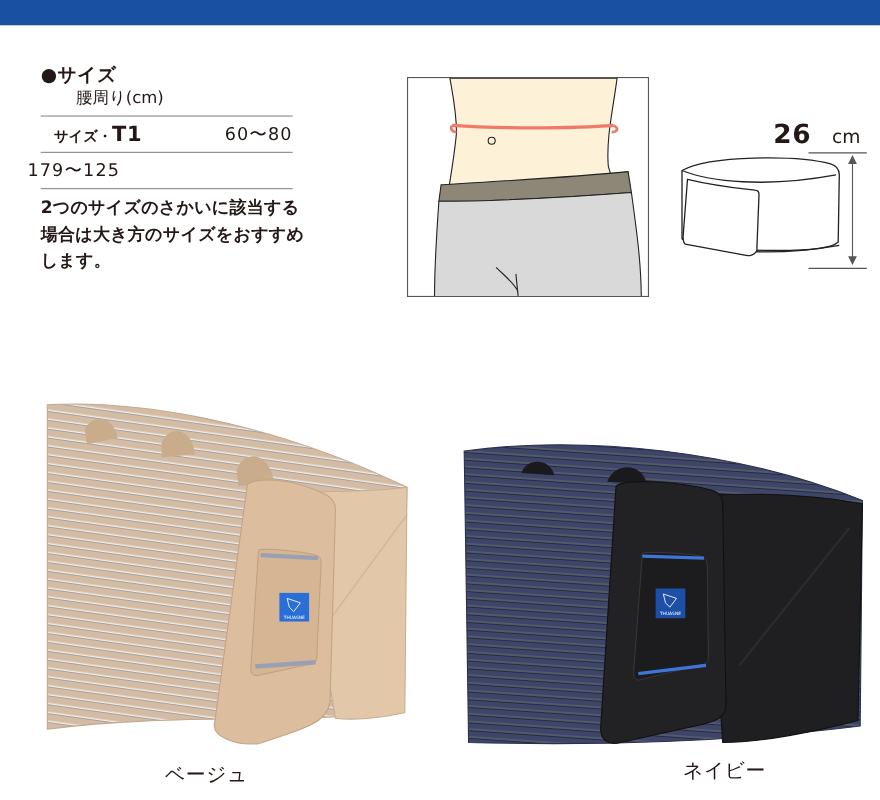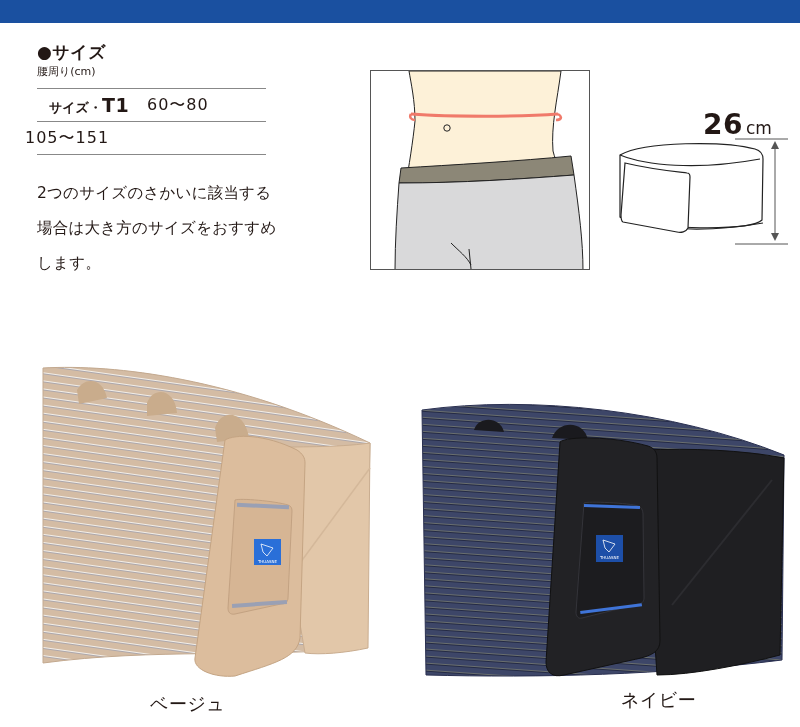--- a/index.html
+++ b/index.html
@@ -2,38 +2,38 @@
 <html><head>
 <meta charset="utf-8">
 <style>
   * { box-sizing: border-box; margin: 0; padding: 0; }
   html, body { width: 800px; height: 727px; background: #ffffff; overflow: hidden; }
   body { position: relative; font-family: "DejaVu Sans", "Liberation Sans", sans-serif; color: #231815; }
 
   .top-bar { position: absolute; left: 0; top: 0; width: 800px; height: 23px; background: #1a50a0; }
 
   
-  .size-section { position: absolute; left: 37px; top: 42px; width: 230px; }
+  .size-section { position: absolute; left: 37px; top: 59px; width: 230px; }
   .size-title { font-size: 17px; font-weight: bold; letter-spacing: 0.5px; line-height: 20px; }
-  .size-subtitle { font-size: 11px; line-height: 18px; margin-top: 1px; }
+  .size-subtitle { font-size: 15px; line-height: 18px; margin-top: 1px; margin-left: 32px; }
   .size-table { margin-top: 7px; width: 229px; border-top: 1px solid #888; }
-  .size-row { display: flex; align-items: center; height: 33px; border-bottom: 1px solid #888; }
+  .size-row { display: flex; align-items: center; height: 33px; border-bottom: 1px solid #888; justify-content: space-between; }
   .size-label { width: 110px; padding-left: 12px; font-size: 13px; font-weight: bold; white-space: nowrap; }
   .size-label .code { font-size: 19px; letter-spacing: 0.5px; }
   .size-range { font-size: 16px; letter-spacing: 1px; white-space: nowrap; }
-  .size-note { margin-top: 21px; width: 240px; font-size: 15.5px; line-height: 35px; letter-spacing: 0.2px; }
+  .size-note { margin-top: 5px; width: 240px; font-size: 15.5px; line-height: 24px; letter-spacing: 0.2px; font-weight: bold; }
 
   
   .body-illus { position: absolute; left: 370px; top: 70px; width: 220px; height: 200px; border: 1px solid #555; background: #fff; overflow: hidden; }
 
   
   .belt-dim { position: absolute; left: 605px; top: 105px; width: 195px; height: 140px; }
   .dim-text { position: absolute; left: 98px; top: 3px; white-space: nowrap; }
-  .dim-num { font-size: 28px; font-weight: bold; letter-spacing: 0.5px; }
-  .dim-unit { font-size: 17px; margin-left: 3px; }
+  .dim-num { font-size: 24px; font-weight: bold; letter-spacing: 0.5px; }
+  .dim-unit { font-size: 17px; margin-left: 19px; }
 
   
   .product { position: absolute; }
   .product-beige { left: 35px; top: 358px; width: 345px; height: 325px; }
   .product-navy { left: 412px; top: 390px; width: 385px; height: 295px; }
   .caption { position: absolute; top: 692px; font-size: 18px; letter-spacing: 0.5px; white-space: nowrap; }
   .caption-beige { left: 150px; }
   .caption-navy { left: 621px; top: 688px; }
 </style>
 </head>
@@ -43,21 +43,21 @@
 
 <div class="size-section">
   <div class="size-title">●サイズ</div>
   <div class="size-subtitle">腰周り(cm)</div>
   <div class="size-table">
     <div class="size-row">
       <div class="size-label"><span>サイズ・</span><span class="code">T1</span></div>
       <div class="size-range">60〜80</div>
     </div>
     <div class="size-row">
-      <div class="size-range" style="margin-left:-12px">105〜151</div>
+      <div class="size-range" style="margin-left:-12px">179〜125</div>
     </div>
   </div>
   <div class="size-note">2つのサイズのさかいに該当する場合は大き方のサイズをおすすめします。</div>
 </div>
 
 <div class="body-illus">
   <svg width="220" height="200" viewBox="0 0 220 200">
 
     <path d="M38,0 L190,0 C186,30 180,55 182,80 C185,92 190,100 192,108 L34,118 C38,95 42,70 44,50 C44,30 40,12 38,0 Z" fill="#fdf1d8" stroke="#222" stroke-width="1"></path>
 

